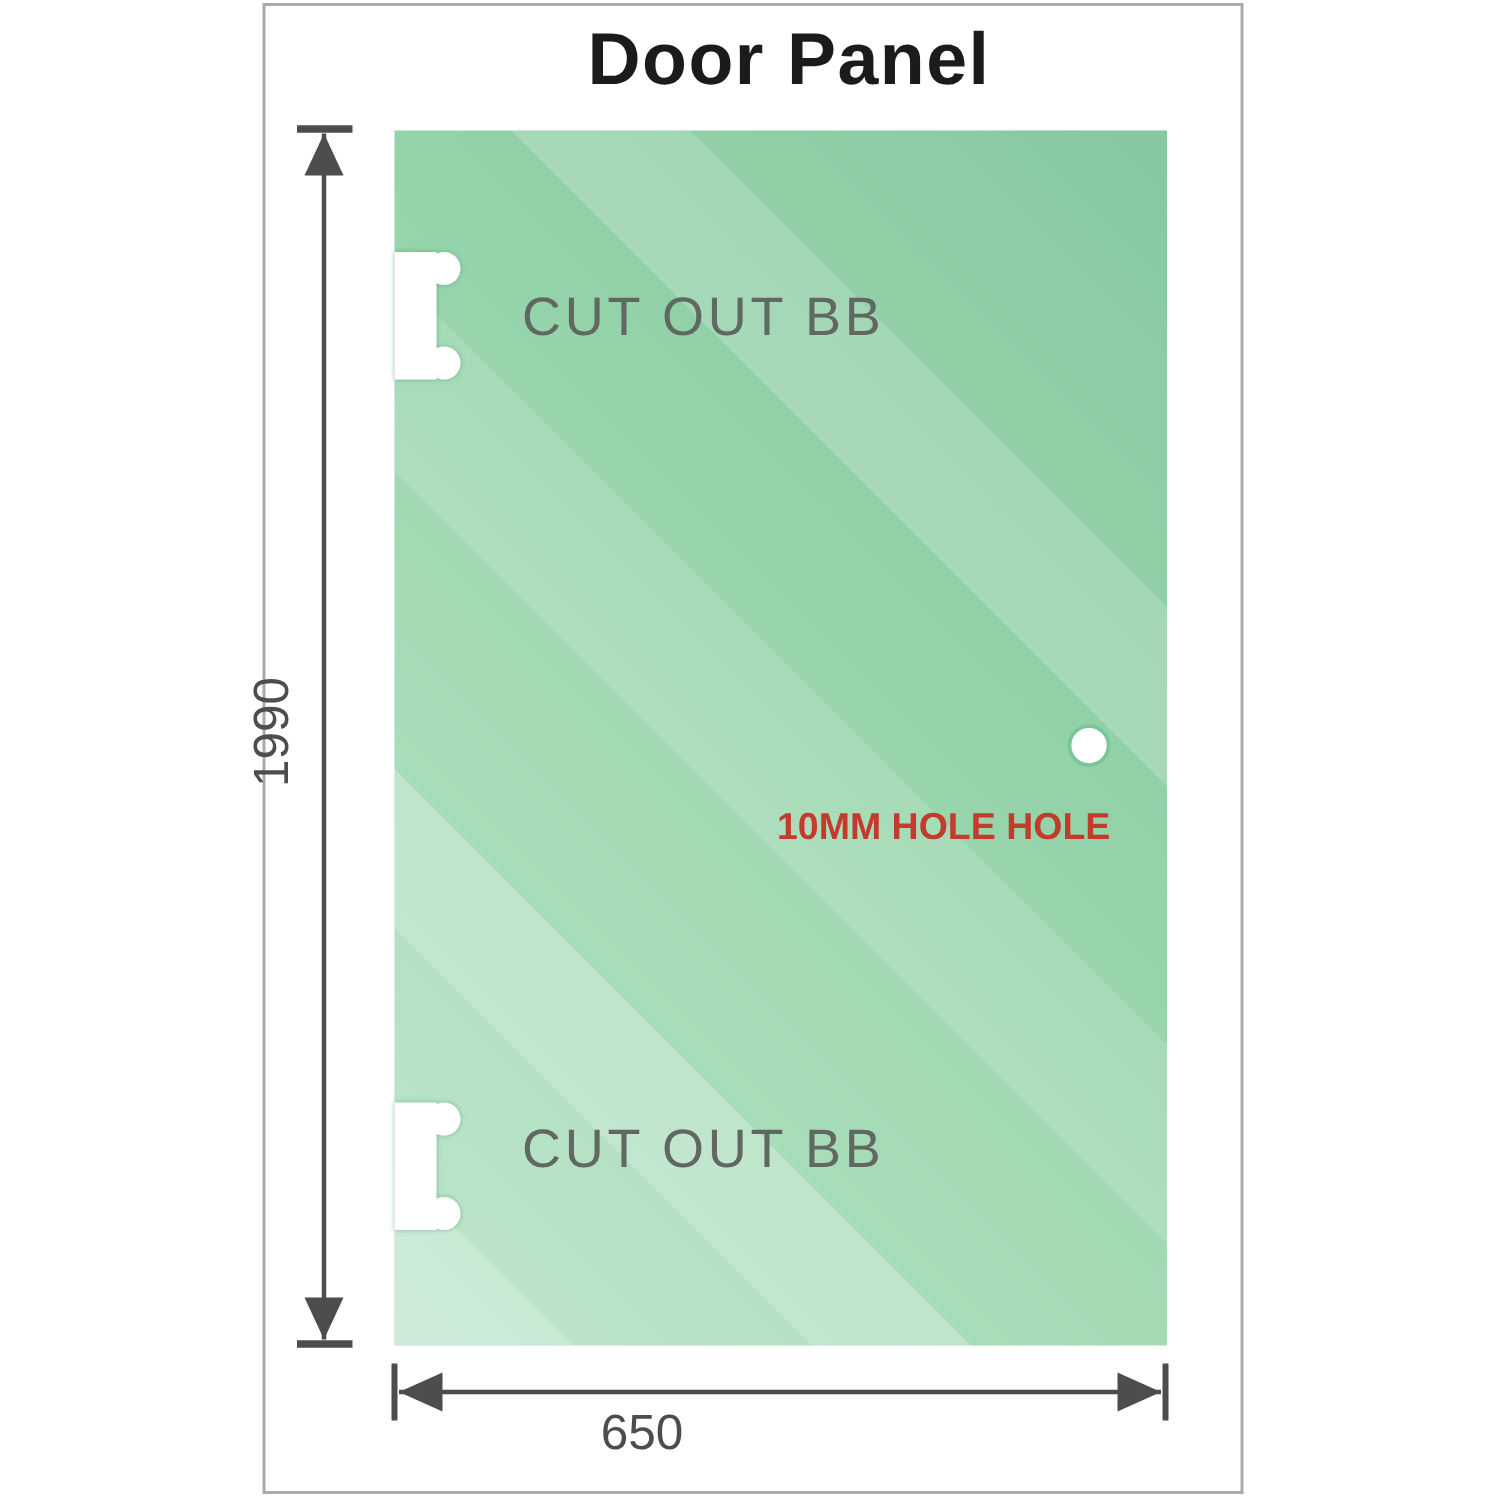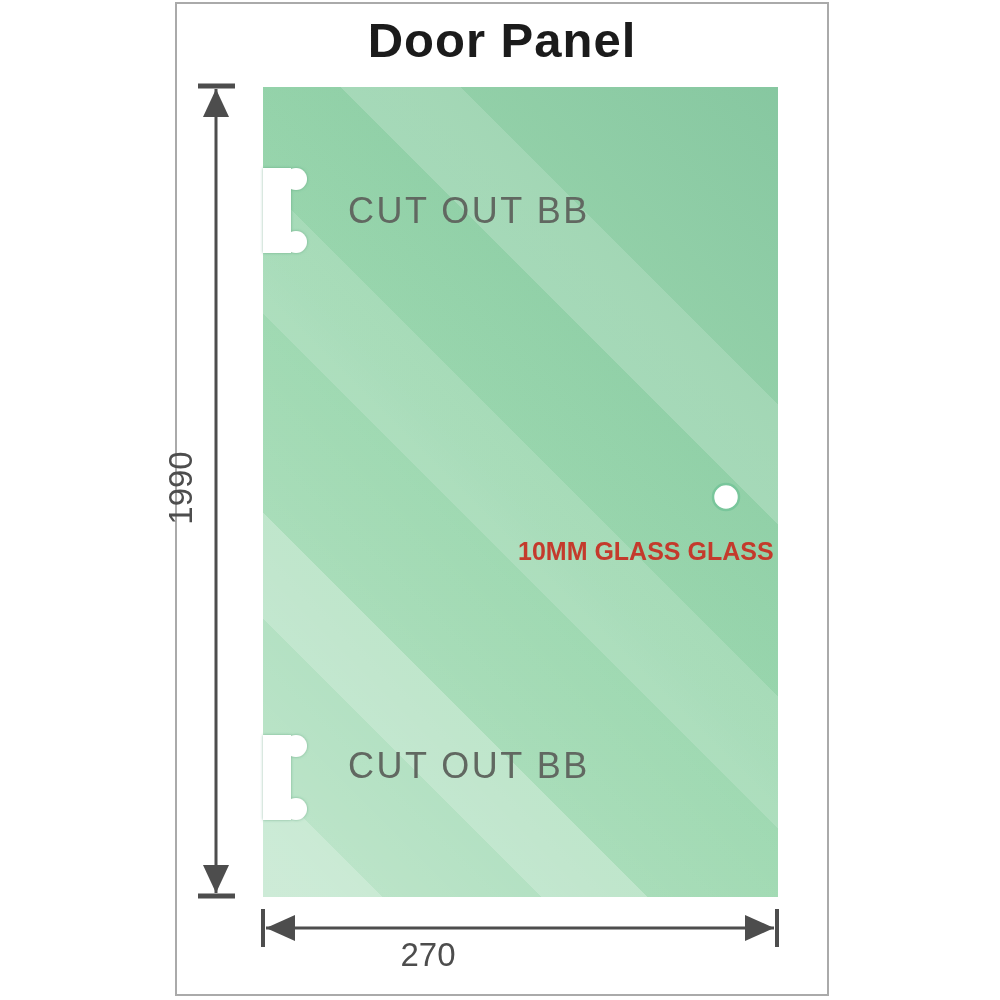--- a/index.html
+++ b/index.html
@@ -19,20 +19,21 @@
   }
   .title{
     position:absolute;
     left:175px;top:12px;width:654px;
     margin:0;
     text-align:center;
     font-size:49px;
     font-weight:700;
     letter-spacing:1px;
     color:var(--title-black,#1b1b1b);
+    padding-left:24px;
   }
   .glass{
     position:absolute;
     left:263px;top:87px;width:515px;height:810px;
     background:
       linear-gradient(45deg,
         rgba(255,255,255,0.30) 0 9%,
         rgba(255,255,255,0.10) 9% 21%,
         rgba(255,255,255,0.28) 21% 29%,
         rgba(255,255,255,0.02) 29% 44%,
@@ -125,19 +126,19 @@
       <line class="dim-stroke" x1="266" y1="928" x2="774" y2="928" stroke-width="3"></line>
       <polygon class="dim-fill" points="266,928 295,915 295,941"></polygon>
       <polygon class="dim-fill" points="774,928 745,915 745,941"></polygon>
     </g>
   </svg>
 
   <div class="label cutout-label top">CUT OUT BB</div>
 
   <div class="label cutout-label bottom">CUT OUT BB</div>
 
-  <div class="label hole-label">10MM GLASS GLASS</div>
+  <div class="label hole-label">10MM HOLE HOLE</div>
 
   <div class="label dim-value dim-height-value">1990</div>
 
-  <div class="label dim-value dim-width-value">270</div>
+  <div class="label dim-value dim-width-value">650</div>
 
 </div>
 
 </body></html>

